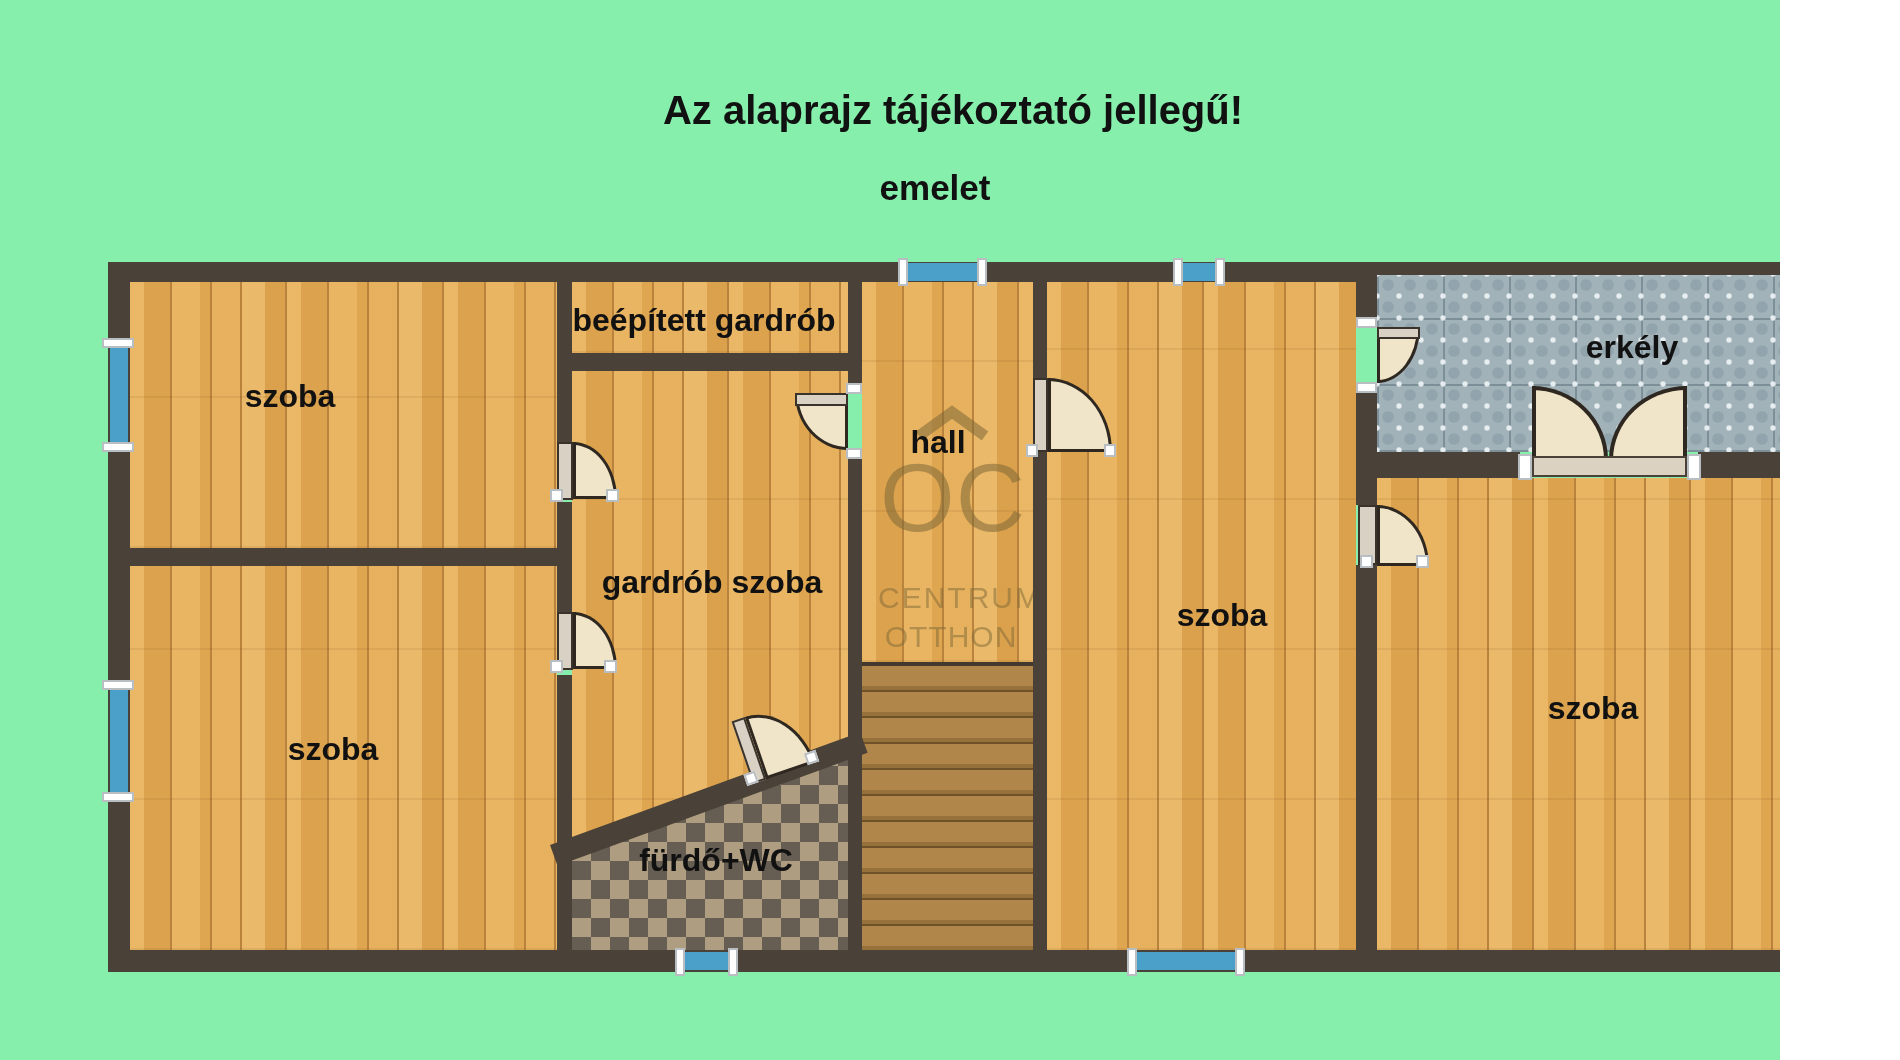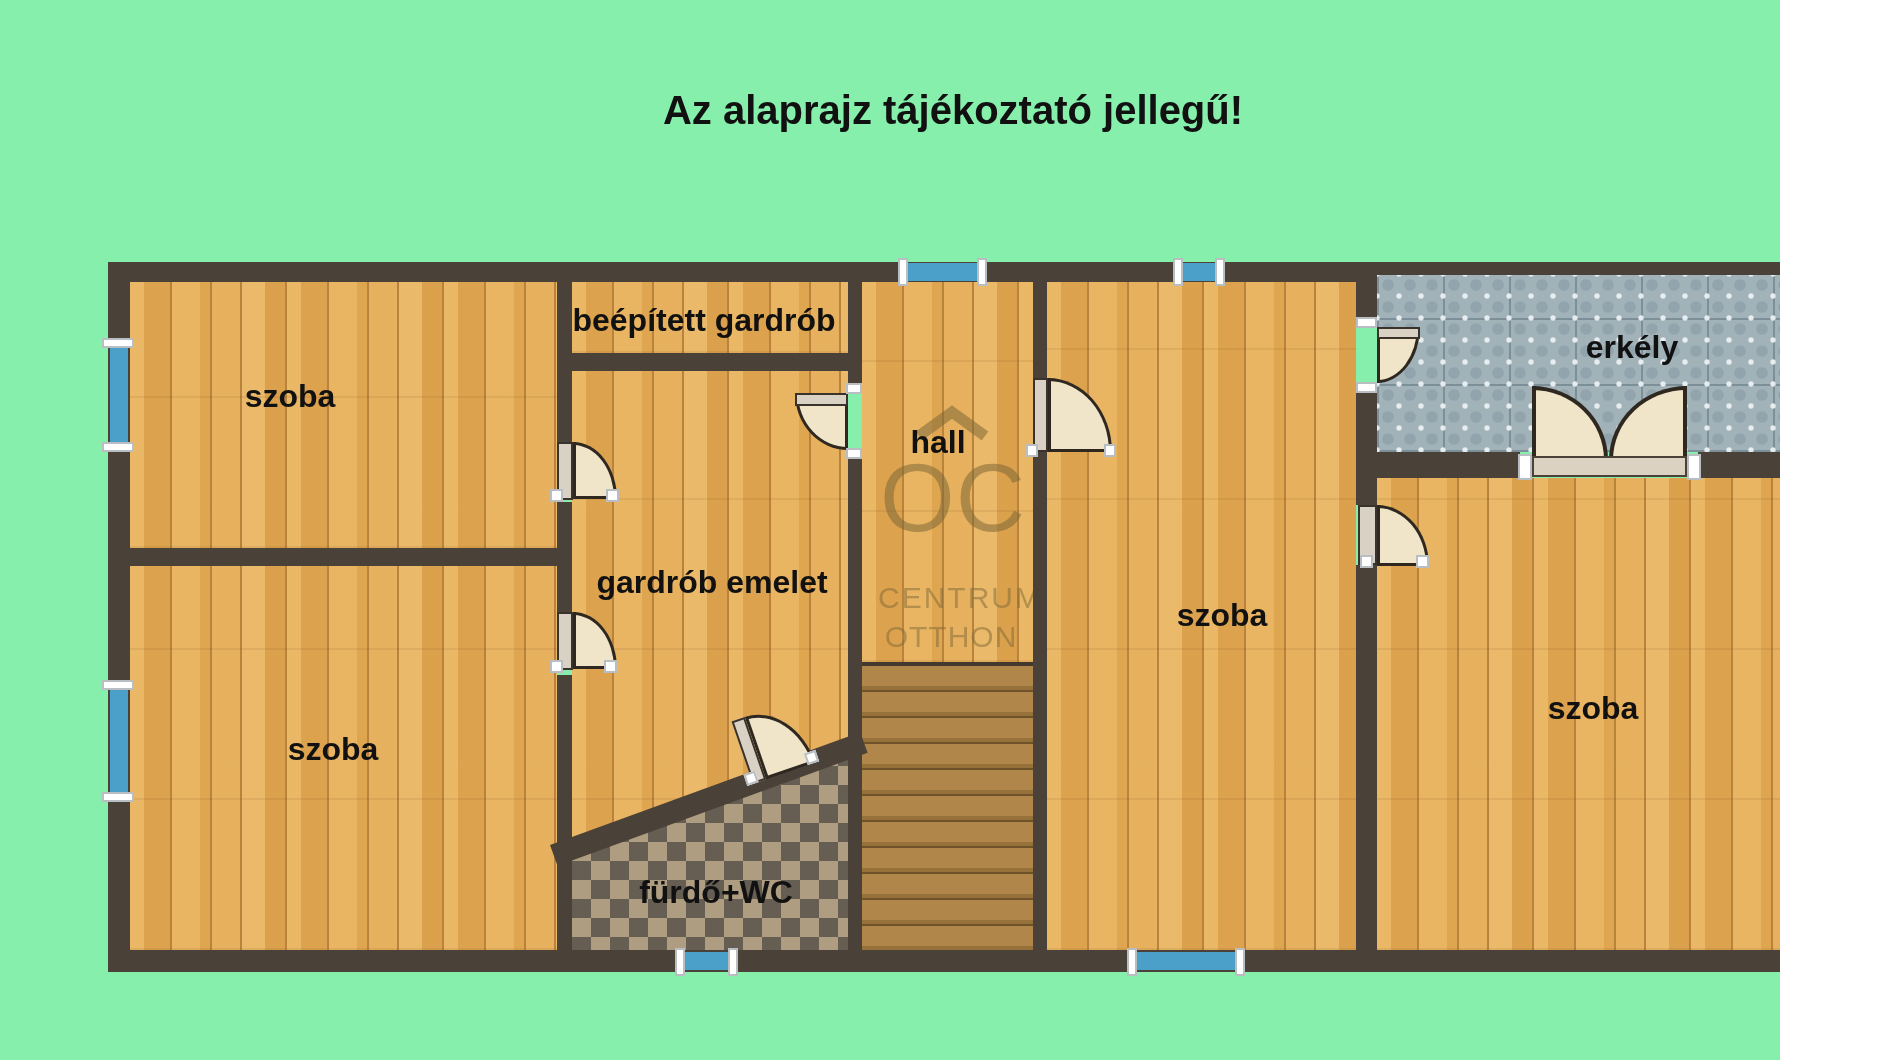--- a/index.html
+++ b/index.html
@@ -40,20 +40,21 @@
   .leaf{position:absolute;background:#d9d1c3;border:2px solid #3a332b;box-sizing:border-box;}
   .jamb{position:absolute;background:#fff;border:2px solid #b9bec2;box-sizing:border-box;z-index:6;}
   .wm{position:absolute;font-weight:normal;color:rgba(125,104,54,.55);text-align:center;line-height:1;}
 </style>
 </head>
 <body>
 
 <div id="stage">
 
   <div class="abs title" style="left:453px;top:88px;width:1000px;font-size:40px;">Az alaprajz tájékoztató jellegű!</div>
+  <div class="abs title" style="left:435px;top:168px;width:1000px;font-size:35px;">emelet</div>
 
   <div class="wood" style="left:130px;top:282px;width:427px;height:266px;"></div>
   <div class="wood" style="left:130px;top:566px;width:427px;height:384px;"></div>
   <div class="wood" style="left:572px;top:282px;width:276px;height:71px;"></div>
   <div class="wood" style="left:572px;top:371px;width:276px;height:579px;"></div>
   <div class="wood" style="left:862px;top:282px;width:171px;height:380px;"></div>
   <div class="wood" style="left:1047px;top:282px;width:309px;height:668px;"></div>
   <div class="wood" style="left:1377px;top:478px;width:431px;height:472px;"></div>
   <div class="balctile" style="left:1377px;top:274px;width:431px;height:178px;"></div>
   <div class="bathtile" style="left:572px;top:690px;width:276px;height:260px;clip-path:polygon(0 64%,100% 25%,100% 100%,0 100%);"></div>
@@ -159,20 +160,20 @@
 
   <div class="pie arc-tr" style="left:1532px;top:386px;width:76px;height:74px;border-width:4px;"></div>
   <div class="pie arc-tl" style="left:1609px;top:386px;width:78px;height:74px;border-width:4px;"></div>
   <div class="abs" style="left:1532px;top:456px;width:155px;height:21px;background:#dbd2c2;border:2px solid #4a4138;box-sizing:border-box;"></div>
   <div class="jamb" style="left:1518px;top:454px;width:14px;height:26px;"></div>
   <div class="jamb" style="left:1687px;top:454px;width:14px;height:26px;"></div>
 
   <div class="roomlabel" style="left:140px;top:378px;width:300px;">szoba</div>
   <div class="roomlabel" style="left:454px;top:302px;width:500px;">beépített gardrób</div>
   <div class="roomlabel" style="left:838px;top:424px;width:200px;">hall</div>
-  <div class="roomlabel" style="left:512px;top:564px;width:400px;">gardrób emelet</div>
+  <div class="roomlabel" style="left:512px;top:564px;width:400px;">gardrób szoba</div>
   <div class="roomlabel" style="left:183px;top:731px;width:300px;">szoba</div>
   <div class="roomlabel" style="left:1072px;top:597px;width:300px;">szoba</div>
   <div class="roomlabel" style="left:1445px;top:329px;width:300px;margin-left:37px;">erkély</div>
   <div class="roomlabel" style="left:1443px;top:690px;width:300px;">szoba</div>
-  <div class="roomlabel" style="left:566px;top:874px;width:300px;">fürdő+WC</div>
+  <div class="roomlabel" style="left:566px;top:842px;width:300px;">fürdő+WC</div>
 
 </div>
 
 </body></html>

